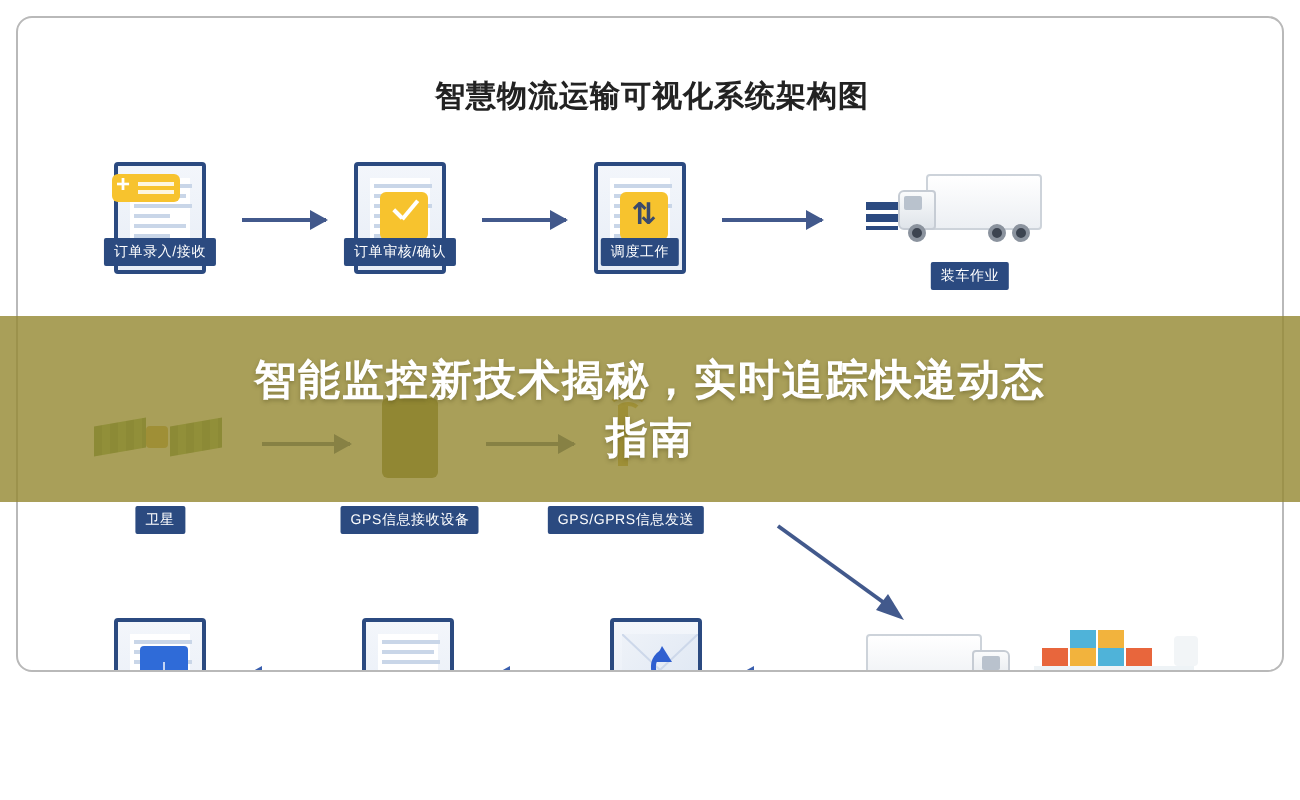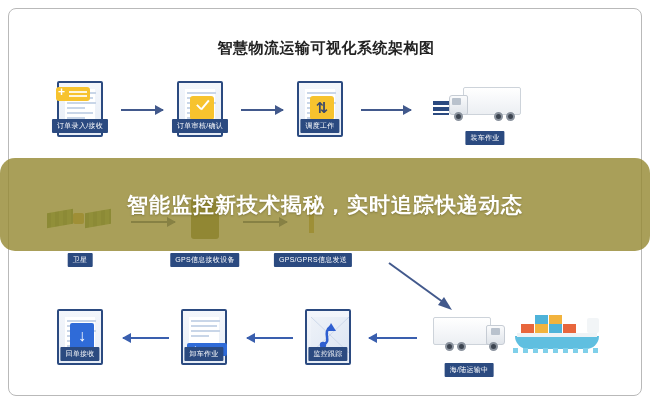--- a/index.html
+++ b/index.html
@@ -4,21 +4,21 @@
 <style>
   html,body{margin:0;padding:0;}
   body{
     width:650px;height:400px;overflow:hidden;
     background:#ffffff;
     font-family:"Liberation Sans","DejaVu Sans",sans-serif;
   }
   .page{position:relative;width:650px;height:400px;background:#fff;}
 
   .card{
-    position:absolute;left:8px;top:8px;width:634px;height:388px;
+    position:absolute;left:8px;top:8px;width:634px;height:328px;
     border:1px solid #b9b9b9;border-radius:8px;background:#fff;
     box-sizing:border-box;overflow:hidden;
   }
 
   .diagram-title{
     position:absolute;top:30px;left:0;width:634px;text-align:center;
     font-size:15px;font-weight:bold;color:#222;letter-spacing:.5px;
   }
 
   
@@ -138,21 +138,21 @@
   .tower-i{position:absolute;}
   .tower-i .post{position:absolute;left:10px;top:8px;width:5px;height:30px;background:#c4a63f;}
   .tower-i .d1,.tower-i .d2{position:absolute;border:2px solid #c9ab44;border-radius:50%;
     border-color:#c9ab44 transparent transparent transparent;}
   .device{position:absolute;width:28px;height:40px;background:#7c7a2c;border-radius:3px;}
 
   
   .band{
     position:absolute;left:0;top:158px;width:650px;height:93px;
     background:rgba(150,138,52,0.82);
-    display:flex;align-items:center;justify-content:center;border-radius:15px;
+    display:flex;align-items:center;justify-content:center;
   }
   .band-text{
     width:560px;text-align:center;color:#ffffff;font-weight:bold;
     font-size:21px;line-height:29px;letter-spacing:1px;
     text-shadow:0 1px 2px rgba(60,55,15,.35);
   }
 
   .watermark{
     position:absolute;right:18px;bottom:6px;
     font-size:25px;font-weight:bold;color:#9aa7c2;opacity:.62;
@@ -332,15 +332,16 @@
         <div class="waves"></div>
       </div>
       <div class="node-label" style="left:36px;top:46px;">海/陆运输中</div>
     </div>
 
   </div>
 
   <div class="band">
     <div class="band-text">
       <span>智能监控新技术揭秘，实时追踪快递动态</span>
+      <div>指南</div>
     </div>
   </div>
 </div>
 
 </body></html>

